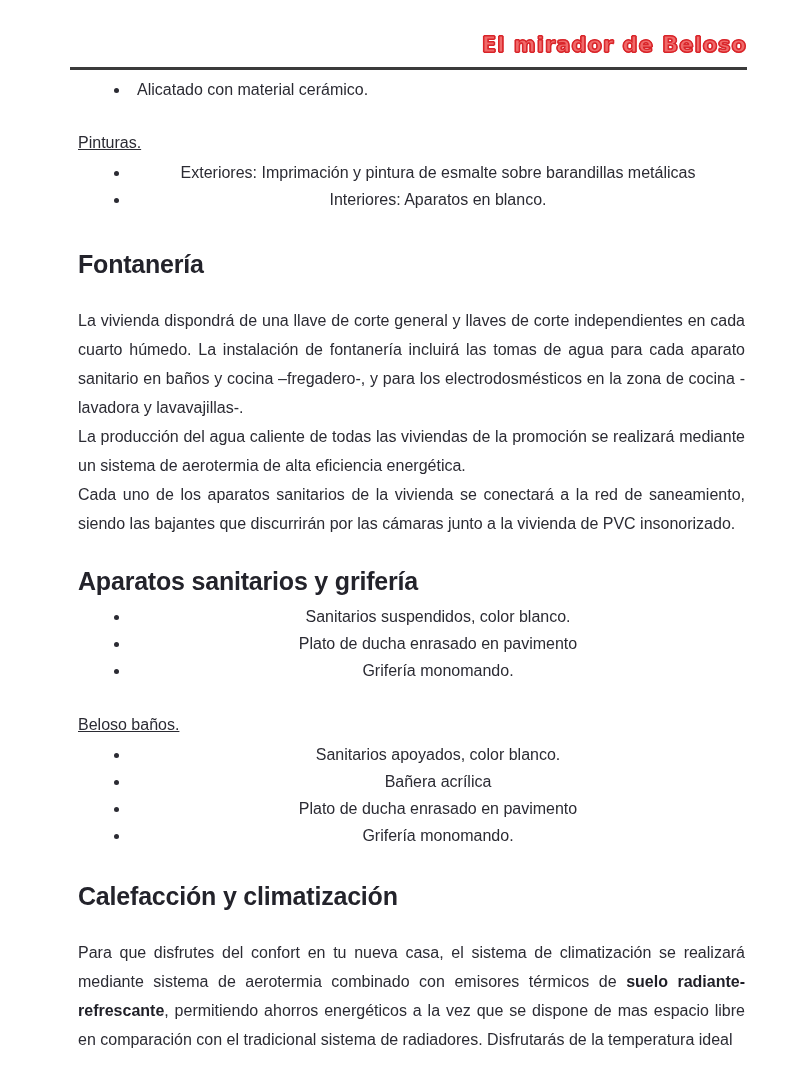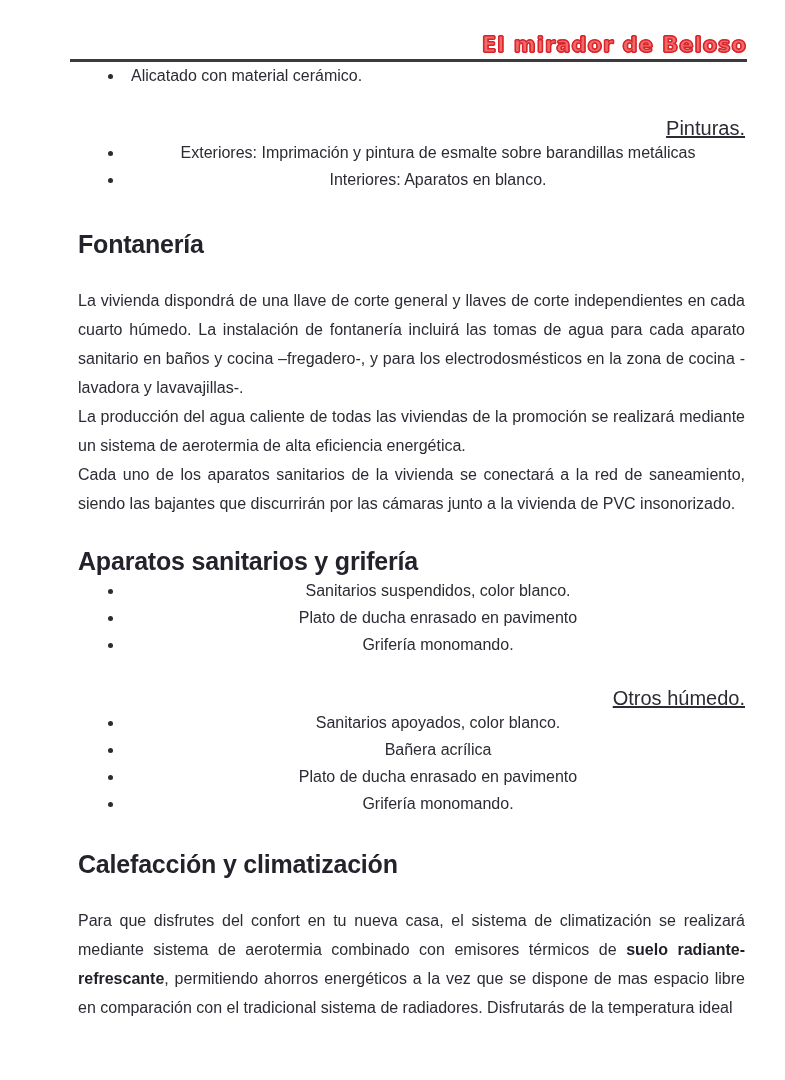--- a/index.html
+++ b/index.html
@@ -14,21 +14,21 @@
   .page {
     width: 785px;
     height: 1080px;
     background: #ffffff;
     position: relative;
   }
   
   .doc-header {
     margin: 0 38px 0 70px;
     padding-top: 33px;
-    padding-bottom: 2px;
+    padding-bottom: 10px;
     border-bottom: 3px solid #3b3b3b;
     text-align: right;
   }
   .brand {
     display: inline-block;
     font-family: "DejaVu Sans", sans-serif;
     font-weight: bold;
     font-size: 21px;
     letter-spacing: 1px;
     color: #f06a6a;
@@ -44,35 +44,34 @@
   }
   .para {
     font-size: 16px;
     line-height: 29px;
     text-align: justify;
     color: #2b2b33;
   }
   .para strong { color: #1f1f27; }
   ul.bullets {
     list-style: disc;
-    margin: 0;
+    margin: 6px;
     padding-left: 46px;
   }
   ul.bullets li {
     font-size: 16px;
     line-height: 27px;
     padding-left: 7px;
     color: #2b2b33;
   }
   .subhead {
-    font-size: 20px;
+    font-size: 16px;
     line-height: 21px;
     text-decoration: underline;
     color: #2b2b33;
-    text-align: right;
   }
   h2.section-heading {
     font-size: 25px;
     line-height: 31px;
     font-weight: bold;
     color: #23232b;
     letter-spacing: -0.2px;
   }
   
   .mt-intro   { margin-top: 45px; }
@@ -117,21 +116,21 @@
     <p class="para mt-p">Cada uno de los aparatos sanitarios de la vivienda se conectará a la red de saneamiento, siendo las bajantes que discurrirán por las cámaras junto a la vivienda de PVC insonorizado.</p>
 
     <h2 class="section-heading mt-h2b">Aparatos sanitarios y grifería</h2>
 
     <ul class="bullets mt-list">
       <li>Sanitarios suspendidos, color blanco.</li>
       <li>Plato de ducha enrasado en pavimento</li>
       <li>Grifería monomando.</li>
     </ul>
 
-    <div class="subhead mt-sub3">Otros húmedo.</div>
+    <div class="subhead mt-sub3">Beloso baños.</div>
     <ul class="bullets mt-list">
       <li>Sanitarios apoyados, color blanco.</li>
       <li>Bañera acrílica</li>
       <li>Plato de ducha enrasado en pavimento</li>
       <li>Grifería monomando.</li>
     </ul>
 
     <h2 class="section-heading mt-h2c">Calefacción y climatización</h2>
 
     <p class="para mt-p4"><span>Para que disfrutes del confort en tu nueva casa, el sistema de climatización se realizará mediante sistema de aerotermia combinado con emisores térmicos de </span><strong>suelo radiante-refrescante</strong><span>, permitiendo ahorros energéticos a la vez que se dispone de mas espacio libre en comparación con el tradicional sistema de radiadores. Disfrutarás de la temperatura ideal</span></p>

